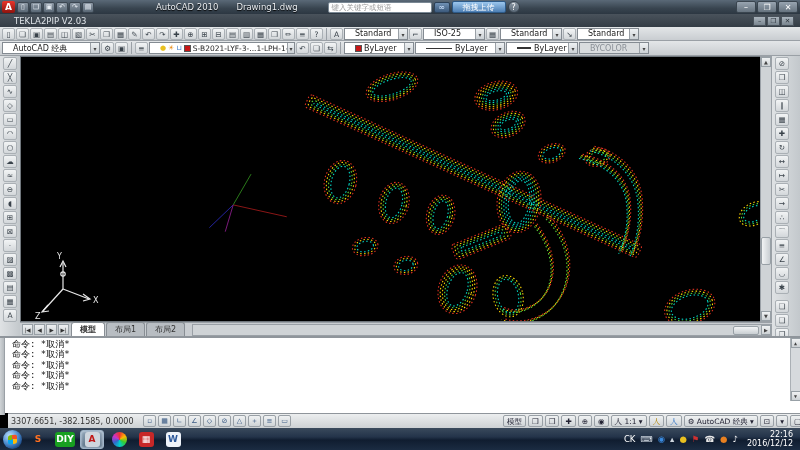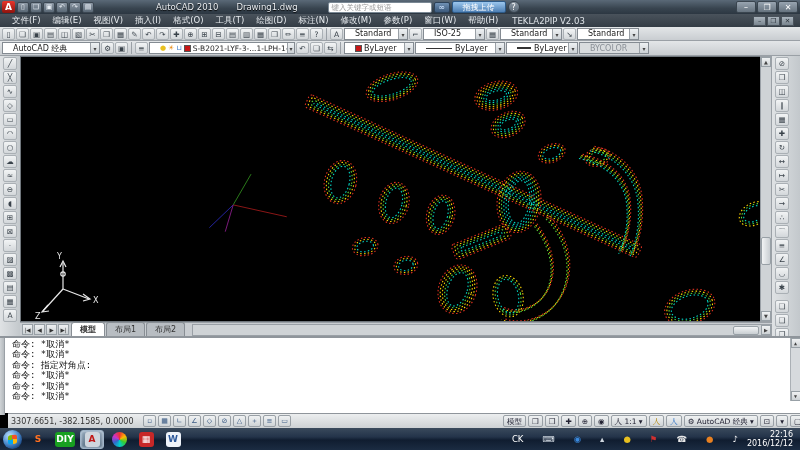--- a/index.html
+++ b/index.html
@@ -146,34 +146,20 @@
     <div class="upload-btn">拖拽上传</div>
     <div class="help-circle">?</div>
     <div class="win-controls">
         <div class="win-btn">–</div>
         <div class="win-btn">❐</div>
         <div class="win-btn">✕</div>
       </div>
   </div>
 
   <div class="menubar">
-    <div style="display:flex;">
-        <div class="menu-item">文件(F)</div>
-        <div class="menu-item">编辑(E)</div>
-        <div class="menu-item">视图(V)</div>
-        <div class="menu-item">插入(I)</div>
-        <div class="menu-item">格式(O)</div>
-        <div class="menu-item">工具(T)</div>
-        <div class="menu-item">绘图(D)</div>
-        <div class="menu-item">标注(N)</div>
-        <div class="menu-item">修改(M)</div>
-        <div class="menu-item">参数(P)</div>
-        <div class="menu-item">窗口(W)</div>
-        <div class="menu-item">帮助(H)</div>
-      </div>
     <span class="menu-plugin">TEKLA2PIP V2.03</span>
     <div class="doc-controls">
         <div class="doc-btn">–</div>
         <div class="doc-btn">❐</div>
         <div class="doc-btn">✕</div>
       </div>
   </div>
 
   <div class="tbrow tb1">
     <div style="display:flex;gap:1px;">
@@ -478,21 +464,21 @@
         </div>
       <div class="hscroll">
         <div class="hthumb"></div>
         <div class="scroll-arrow">▶</div>
       </div>
     </div>
   </div>
 
   <div class="cmd">
     <div class="cmd-grip"></div>
-    <div class="cmd-history" style="margin-left:6px;"><div>命令: *取消*</div><div>命令: *取消*</div><div>命令: 指定对角点:</div><div>命令: *取消*</div><div>命令: *取消*</div><div>命令: *取消*</div></div>
+    <div class="cmd-history" style="margin-left:6px;"><div>命令: *取消*</div><div>命令: *取消*</div><div>命令: *取消*</div><div>命令: *取消*</div><div>命令: *取消*</div></div>
     <div class="cmd-scroll">
       <div class="scroll-arrow">▲</div>
       <div class="scroll-arrow">▼</div>
     </div>
   </div>
 
   <div class="statusbar">
     <span class="coords">3307.6651, -382.1585, 0.0000</span>
     <div style="display:flex;gap:2px">
         <div class="toggle">▫</div>
@@ -549,21 +535,21 @@
           <div class="app-glyph" style="background: conic-gradient(rgb(238, 51, 51), rgb(255, 187, 0), rgb(51, 204, 51), rgb(0, 204, 204), rgb(51, 102, 204), rgb(204, 51, 204), rgb(238, 51, 51)); color: transparent; border-radius: 50%; width: 15px;">●</div>
         </div>
         <div class="app-btn">
           <div class="app-glyph" style="background: rgb(200, 40, 40); color: rgb(255, 255, 255);">▦</div>
         </div>
         <div class="app-btn">
           <div class="app-glyph" style="background: rgb(238, 243, 250); color: rgb(43, 87, 154);">W</div>
         </div>
       </div>
     <div class="tray">
-      <span style="display:flex;gap:19px;align-items:center">
+      <span style="display:flex;gap:5px;align-items:center">
           <div class="tray-icon" style="color: rgb(255, 255, 255);">CK</div>
           <div class="tray-icon" style="color: rgb(223, 230, 238);">⌨</div>
           <div class="tray-icon" style="color: rgb(58, 138, 223);">◉</div>
           <div class="tray-icon" style="color: rgb(207, 214, 222);">▴</div>
           <div class="tray-icon" style="color: rgb(232, 192, 32);">●</div>
           <div class="tray-icon" style="color: rgb(208, 48, 48);">⚑</div>
           <div class="tray-icon" style="color: rgb(232, 232, 232);">☎</div>
           <div class="tray-icon" style="color: rgb(232, 128, 32);">●</div>
           <div class="tray-icon" style="color: rgb(255, 255, 255);">♪</div>
         </span>

